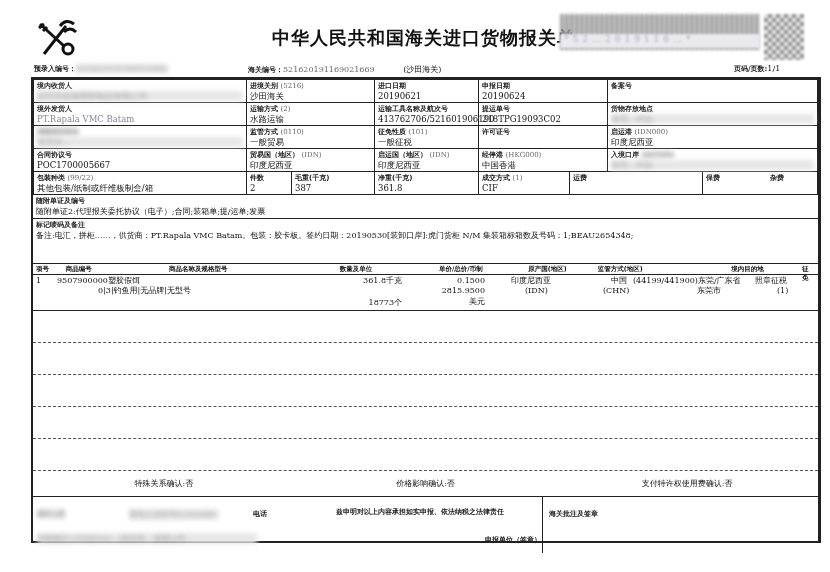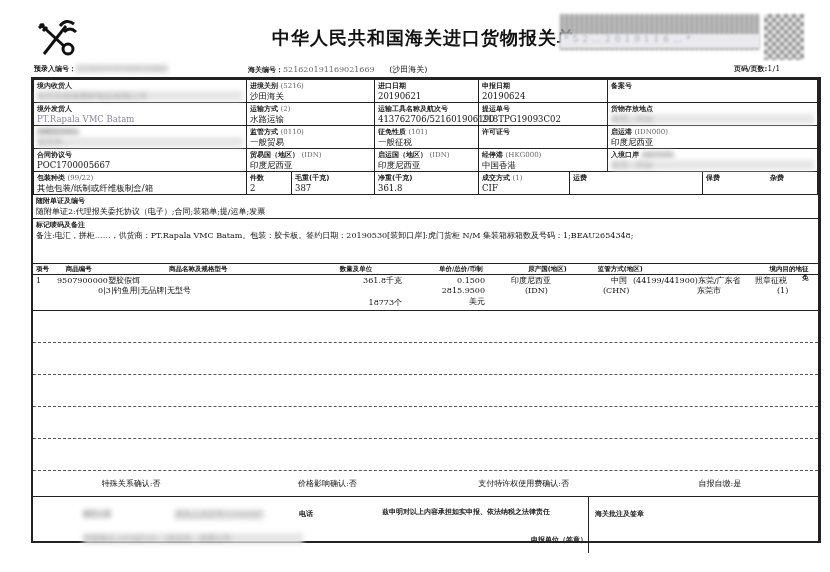--- a/index.html
+++ b/index.html
@@ -19,21 +19,21 @@
   table.grid td { border: 1px solid #222; vertical-align: top; padding: 1px 3px; height: 23px; font-size: 8px; line-height: 10px; }
   td .v { display: block; font-size: 8.5px; }
   .mute { color: #666; font-weight: normal; font-size: 7px; }
   .full-row { border-bottom: 1px solid #222; padding: 1px 3px; font-size: 8px; }
   .goods-head { display: flex; font-family: "DejaVu Sans", sans-serif; font-weight: bold; font-size: 6.5px; border-bottom: 1px solid #222; padding: 1px 3px; height: 11px; }
   .goods-row { position: relative; height: 36px; border-bottom: 1px solid #222; font-size: 8px; line-height: 10px; }
   .goods-row span { position: absolute; white-space: nowrap; }
   .blank-row { height: 32px; border-bottom: 1px dashed #555; }
   .confirm-row { display: flex; height: 26px; border-bottom: 1px solid #222; font-size: 8px; align-items: center; }
   .confirm-row > div { flex: 1; text-align: center; }
-  .footer { display: flex; height: 56px; padding-left: 46px; }
+  .footer { display: flex; height: 56px; }
   .footer .left { width: 510px; position: relative; border-right: 1px solid #222; font-size: 8px; }
   .footer .right { flex: 1; padding: 4px 6px; }
 </style>
 </head>
 <body>
 
 <div class="abs logo">
   <svg width="48" height="44" viewBox="0 0 48 44">
     <g stroke="#111" stroke-width="3" fill="none">
       <line x1="6" y1="8" x2="30" y2="30"></line>
@@ -49,21 +49,21 @@
 <div class="abs title">中华人民共和国海关进口货物报关单</div>
 <div class="abs barcode"></div>
 <div class="abs barcode-text">*52…2019116…*</div>
 <div class="abs qr"></div>
 
 <div class="abs meta" style="left:34px;">
   <span class="lbl">预录入编号：</span><span class="blur">521620191169021669</span>
 </div>
 <div class="abs meta" style="left:248px;">
   <span class="lbl">海关编号：</span><span style="color:#666">521620191169021669</span>
-  <span style="margin-left:12px">(沙田海关)</span>
+  <span style="margin-left:26px">(沙田海关)</span>
 </div>
 <div class="abs meta" style="left:734px;">
   <span class="lbl">页码/页数:</span><span>1/1</span>
 </div>
 
 <div class="abs form">
   <table class="grid">
     <colgroup>
       <col style="width:213px">
         <col style="width:45px">
@@ -126,21 +126,21 @@
   </div>
 
   <div class="goods-head">
     <span style="width:30px">项号</span>
     <span style="width:104px">商品编号</span>
     <span style="width:172px">商品名称及规格型号</span>
     <span style="width:100px">数量及单位</span>
     <span style="width:90px">单价/总价/币制</span>
     <span style="width:70px">原产国(地区)</span>
     <span style="width:96px">监管方式(地区)</span>
-    <span style="width:110px;text-align:right">境内目的地</span>
+    <span style="width:110px;text-align:center">境内目的地</span>
     <span>征免</span>
   </div>
   <div class="goods-row">
     <span style="left:3px;top:1px">1</span>
     <span style="left:24px;top:1px"><span style="position:static">9507900000</span><span style="position:static">塑胶假饵</span></span>
     <span style="left:65px;top:11px">0|3|钓鱼用|无品牌|无型号</span>
     <span style="right:416px;top:1px">361.8千克</span>
     <span style="right:416px;top:23px">18773个</span>
     <span style="right:333px;top:1px">0.1500</span>
     <span style="right:333px;top:11px">2815.9500</span>
@@ -157,21 +157,20 @@
   <div class="blank-row"></div>
   <div class="blank-row"></div>
   <div class="blank-row"></div>
   <div class="blank-row"></div>
   <div class="blank-row"></div>
 
   <div class="confirm-row">
     <div>特殊关系确认:否</div>
     <div>价格影响确认:否</div>
     <div>支付特许权使用费确认:否</div>
-    <div>自报自缴:是</div>
   </div>
 
   <div class="footer">
     <div class="left">
       <span class="abs lbl blur" style="left:4px;top:12px">报关人员</span>
       <span class="abs blur" style="left:96px;top:12px"><span>报关人员证号</span><span>52000847</span></span>
       <span class="abs lbl" style="left:220px;top:12px">电话</span>
       <span class="abs lbl" style="left:303px;top:10px">兹申明对以上内容承担如实申报、依法纳税之法律责任</span>
       <span class="abs blur" style="left:4px;top:36px;width:220px"><span>申报单位</span> <span>(9144190…)东莞市…有限公司</span></span>
       <span class="abs lbl" style="left:452px;top:38px">申报单位（签章）</span>

